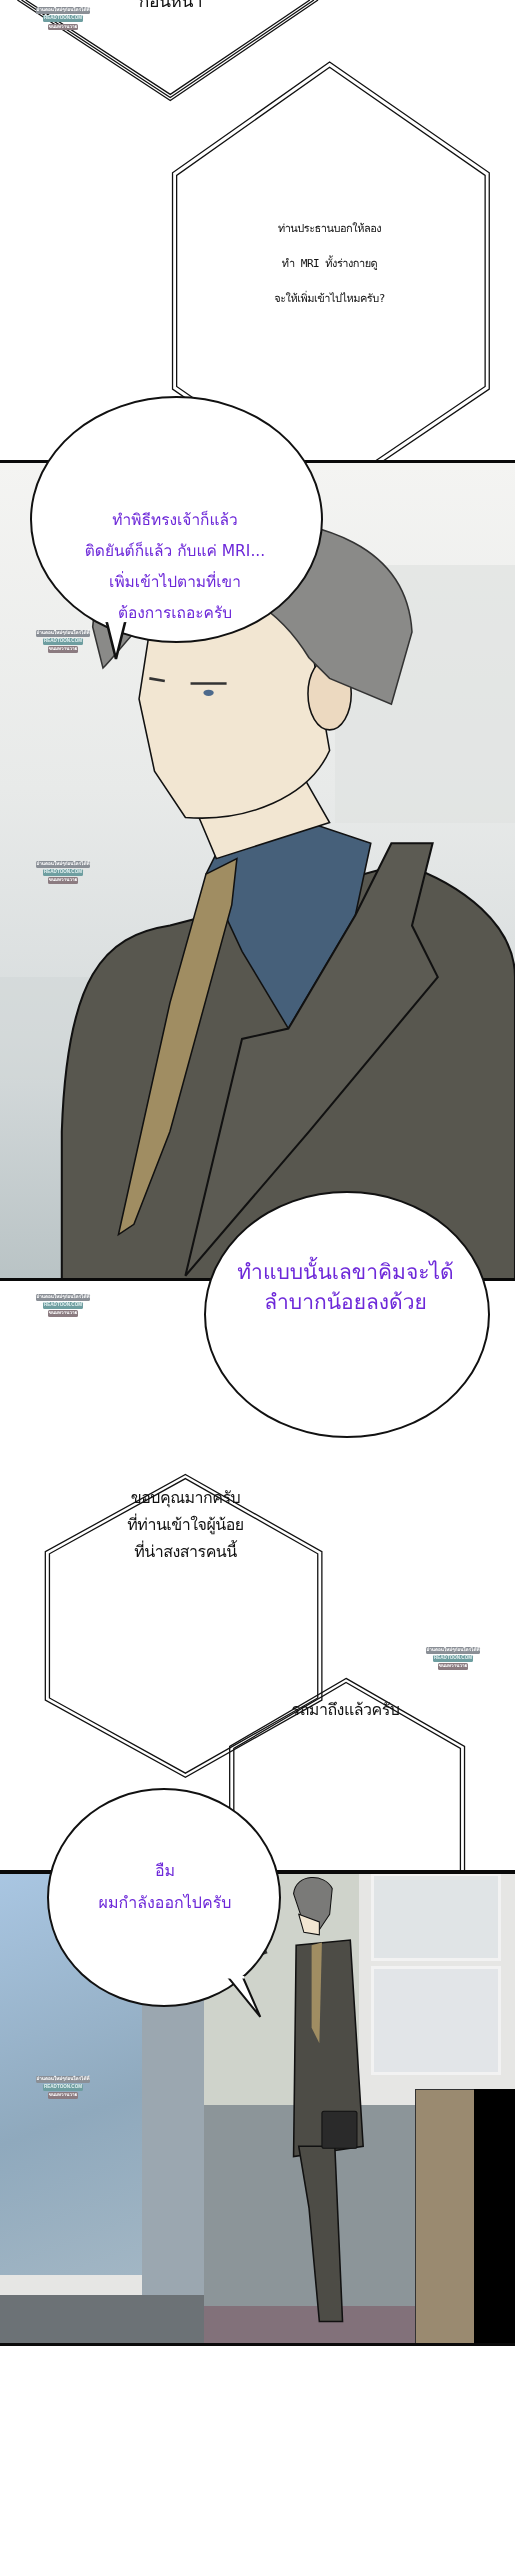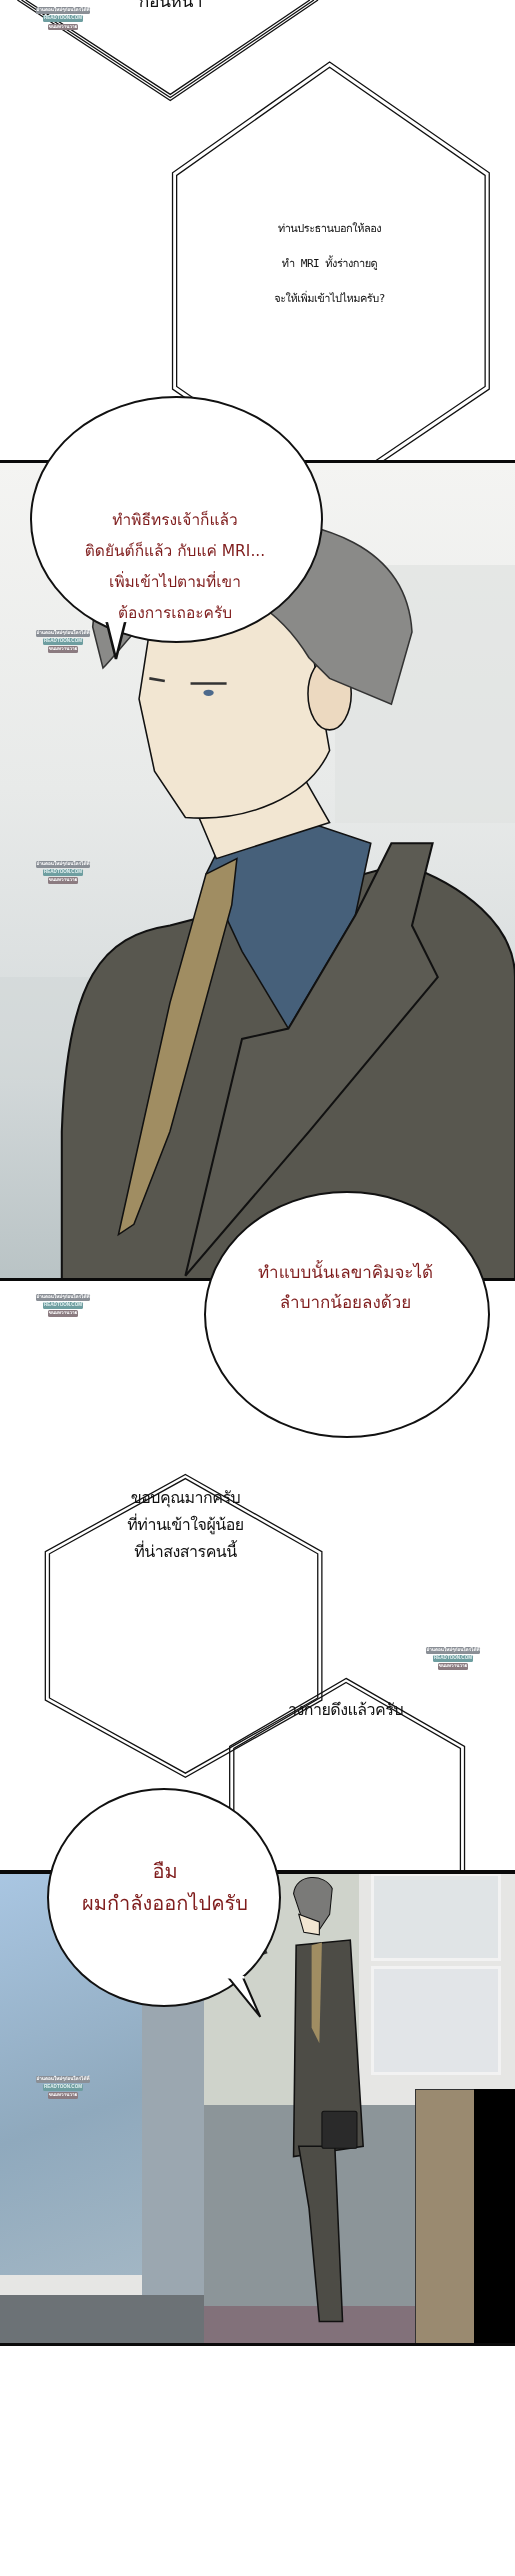--- a/index.html
+++ b/index.html
@@ -5,21 +5,21 @@
   html, body { margin:0; padding:0; background:#ffffff; }
   body { width:515px; height:3220px; position:relative; overflow:hidden;
          font-family:"DejaVu Sans", sans-serif; color:#111; }
   .abs { position:absolute; }
   .hex-svg { position:absolute; left:0; top:0; overflow:visible; }
   .hex-text { position:absolute; text-align:center; font-family:"DejaVu Sans Mono", monospace;
               font-size:16px; line-height:24px; color:#111; white-space:pre-line; letter-spacing:-0.5px; }
   .bubble { position:absolute; background:#fff; border:2.6px solid #111; border-radius:50%;
             box-sizing:border-box; }
   .bubble-text { position:absolute; text-align:center; font-size:15.5px; line-height:25px;
-                 color:#7f1d1d; white-space:pre-line; }
+                 color:#6d28d9; white-space:pre-line; }
   .panel { position:absolute; overflow:hidden; box-sizing:border-box; }
   .border-line { position:absolute; background:#0a0a0a; }
   .watermark { position:absolute; width:62px; text-align:center; font-size:4.6px; line-height:6.7px;
                font-family:"Liberation Sans", sans-serif; font-weight:bold; }
   .watermark .w1 { color:#fff; background:#8a8f96; border-radius:1.5px; padding:0 1px; display:inline-block; }
   .watermark .w2 { color:#e8f4f4; background:#6e9ea0; border-radius:1.5px; padding:0 1px; display:inline-block; margin-top:1.5px; }
   .watermark .w3 { color:#fff; background:#8b7b80; border-radius:1.5px; padding:0 1px; display:inline-block; margin-top:1.5px; }
 </style>
 </head>
 <body>
@@ -94,40 +94,40 @@
 </div>
 <div class="watermark" style="left:32px; top:861px; z-index:8;">
   <span class="w1">อ่านตอนใหม่ๆก่อนใครได้ที่</span><br>
   <span class="w2">READTOON.COM</span><br>
   <span class="w3">ขนมหวานวาย</span>
 </div>
 <div class="border-line" style="left:0; top:460px; width:515px; height:2.6px;"></div>
 <div class="border-line" style="left:0; top:1278px; width:515px; height:3.1px;"></div>
 
 <div class="bubble" style="left:204px; top:1191px; width:286px; height:247px; z-index:5;"></div>
-<div class="bubble-text" style="left:227px; top:1257px; width:237px; font-size:17px; line-height:30px; z-index:7;">ทำแบบนั้นเลขาคิมจะได้
+<div class="bubble-text" style="left:227px; top:1257px; width:237px; font-size:21px; line-height:30px; z-index:7;">ทำแบบนั้นเลขาคิมจะได้
 ลำบากน้อยลงด้วย</div>
 <div class="watermark" style="left:32px; top:1294px;">
   <span class="w1">อ่านตอนใหม่ๆก่อนใครได้ที่</span><br>
   <span class="w2">READTOON.COM</span><br>
   <span class="w3">ขนมหวานวาย</span>
 </div>
 
 <svg class="hex-svg" style="top:1432px;" width="515" height="361" viewBox="0 0 1000 700">
   <g stroke="#111" stroke-width="2.5" fill="none">
     <polygon points="360,82 625,232 625,520 360,670 88,520 88,232"></polygon>
     <polygon points="360,90 617,236 617,516 360,662 96,516 96,236"></polygon>
     <polygon points="672,478 902,610 902,878 672,1010 446,878 446,610"></polygon>
     <polygon points="672,486 894,614 894,874 672,1002 454,874 454,614"></polygon>
   </g>
 </svg>
 <div class="hex-text" style="left:103px; top:1484px; width:165px; font-size:16px; line-height:27px;">ขอบคุณมากครับ
 ที่ท่านเข้าใจผู้น้อย
 ที่น่าสงสารคนนี้</div>
-<div class="hex-text" style="left:268px; top:1698px; width:155px; font-size:16px;">างกายดึงแล้วครับ</div>
+<div class="hex-text" style="left:268px; top:1698px; width:155px; font-size:16px;">รถมาถึงแล้วครับ</div>
 <div class="watermark" style="left:422px; top:1647px;">
   <span class="w1">อ่านตอนใหม่ๆก่อนใครได้ที่</span><br>
   <span class="w2">READTOON.COM</span><br>
   <span class="w3">ขนมหวานวาย</span>
 </div>
 
 <div class="panel" style="left:0; top:1873px; width:515px; height:472px; background:#e6e6e4;">
 
   <div class="abs" style="left:0; top:0; width:142px; height:402px; background:linear-gradient(160deg,#a9c6e2 0%,#8fa9bd 60%,#a2b6c4 100%); border-right:1.5px solid #333;"></div>
   <div class="abs" style="left:142px; top:0; width:62px; height:433px; background:#9ba7b0; border-right:1px solid #555;"></div>
@@ -160,15 +160,15 @@
   <span class="w3">ขนมหวานวาย</span>
 </div>
 <div class="border-line" style="left:0; top:1870px; width:515px; height:3.6px;"></div>
 <div class="border-line" style="left:0; top:2343px; width:515px; height:3.1px;"></div>
 
 <div class="bubble" style="left:47px; top:1788px; width:234px; height:219px; z-index:5;"></div>
 <svg class="abs" style="left:227px; top:1976px; z-index:6;" width="41" height="46" viewBox="0 0 80 90">
   <polygon points="0,0 30,0 65,80" fill="#fff" stroke="#111" stroke-width="4"></polygon>
   <rect x="-2" y="-4" width="36" height="9" fill="#fff"></rect>
 </svg>
-<div class="bubble-text" style="left:62px; top:1855px; width:206px; font-size:20px; line-height:32px; z-index:7;">อืม
+<div class="bubble-text" style="left:62px; top:1855px; width:206px; font-size:16px; line-height:32px; z-index:7;">อืม
 ผมกำลังออกไปครับ</div>
 
 
 </body></html>

